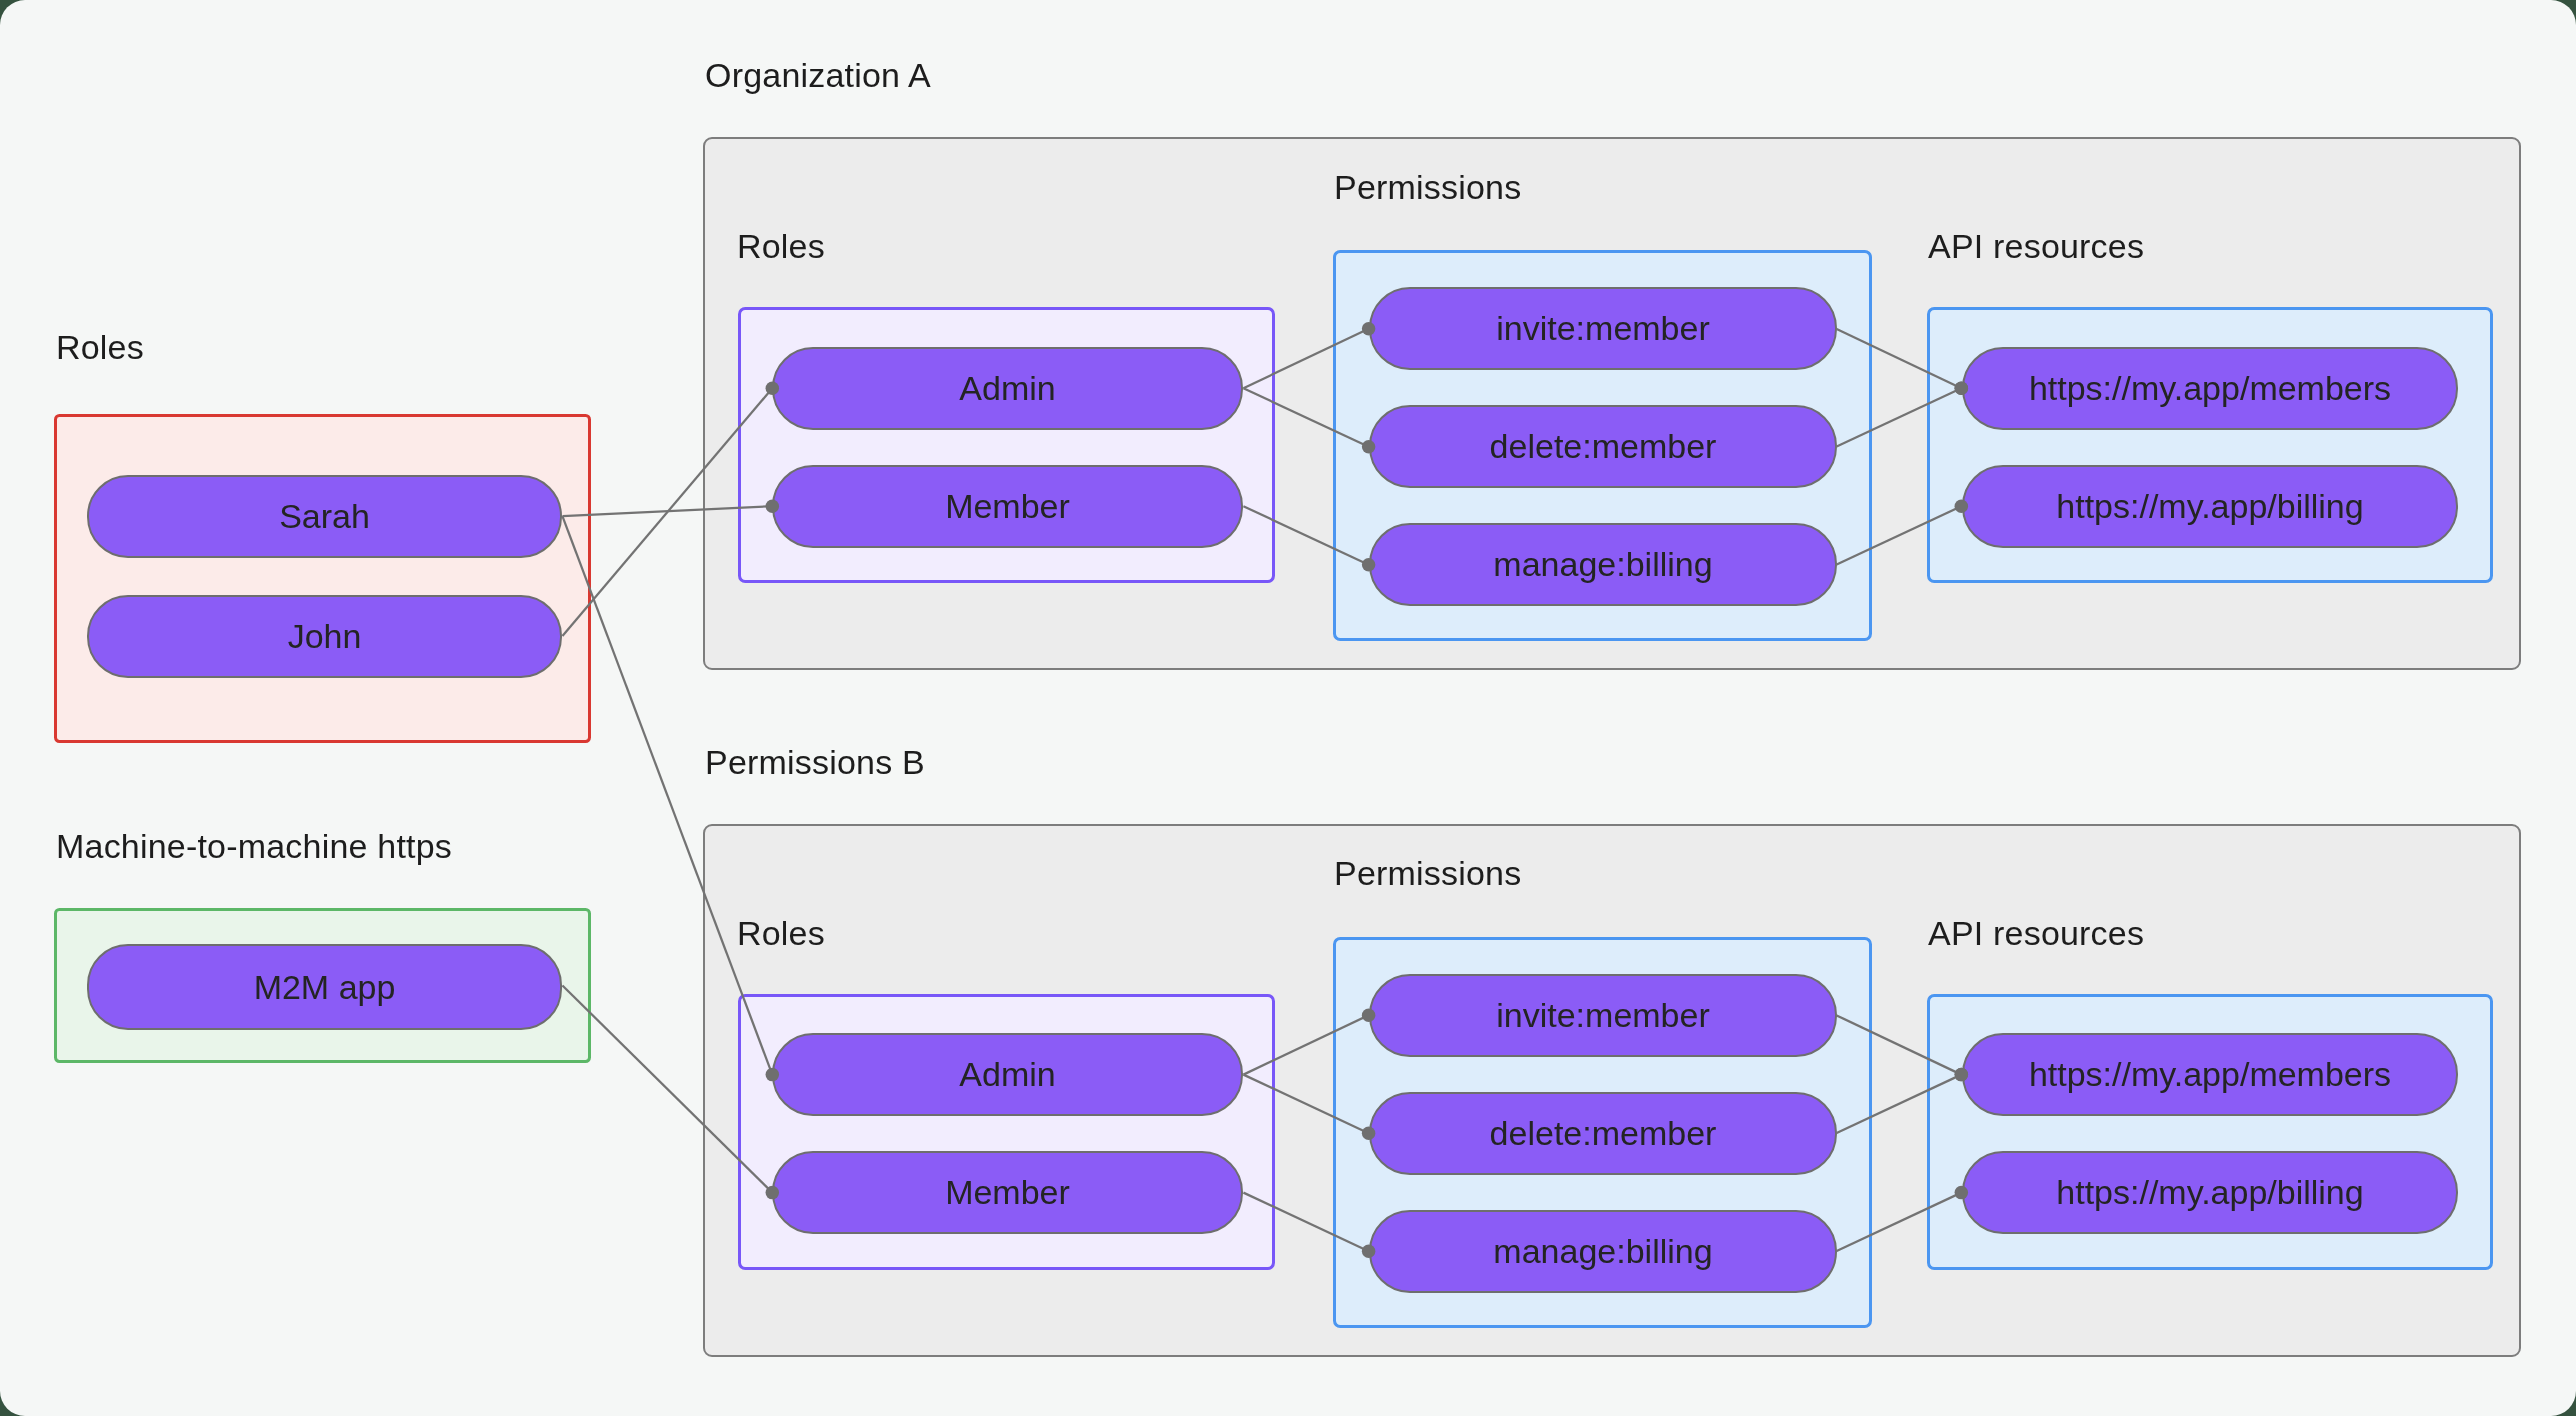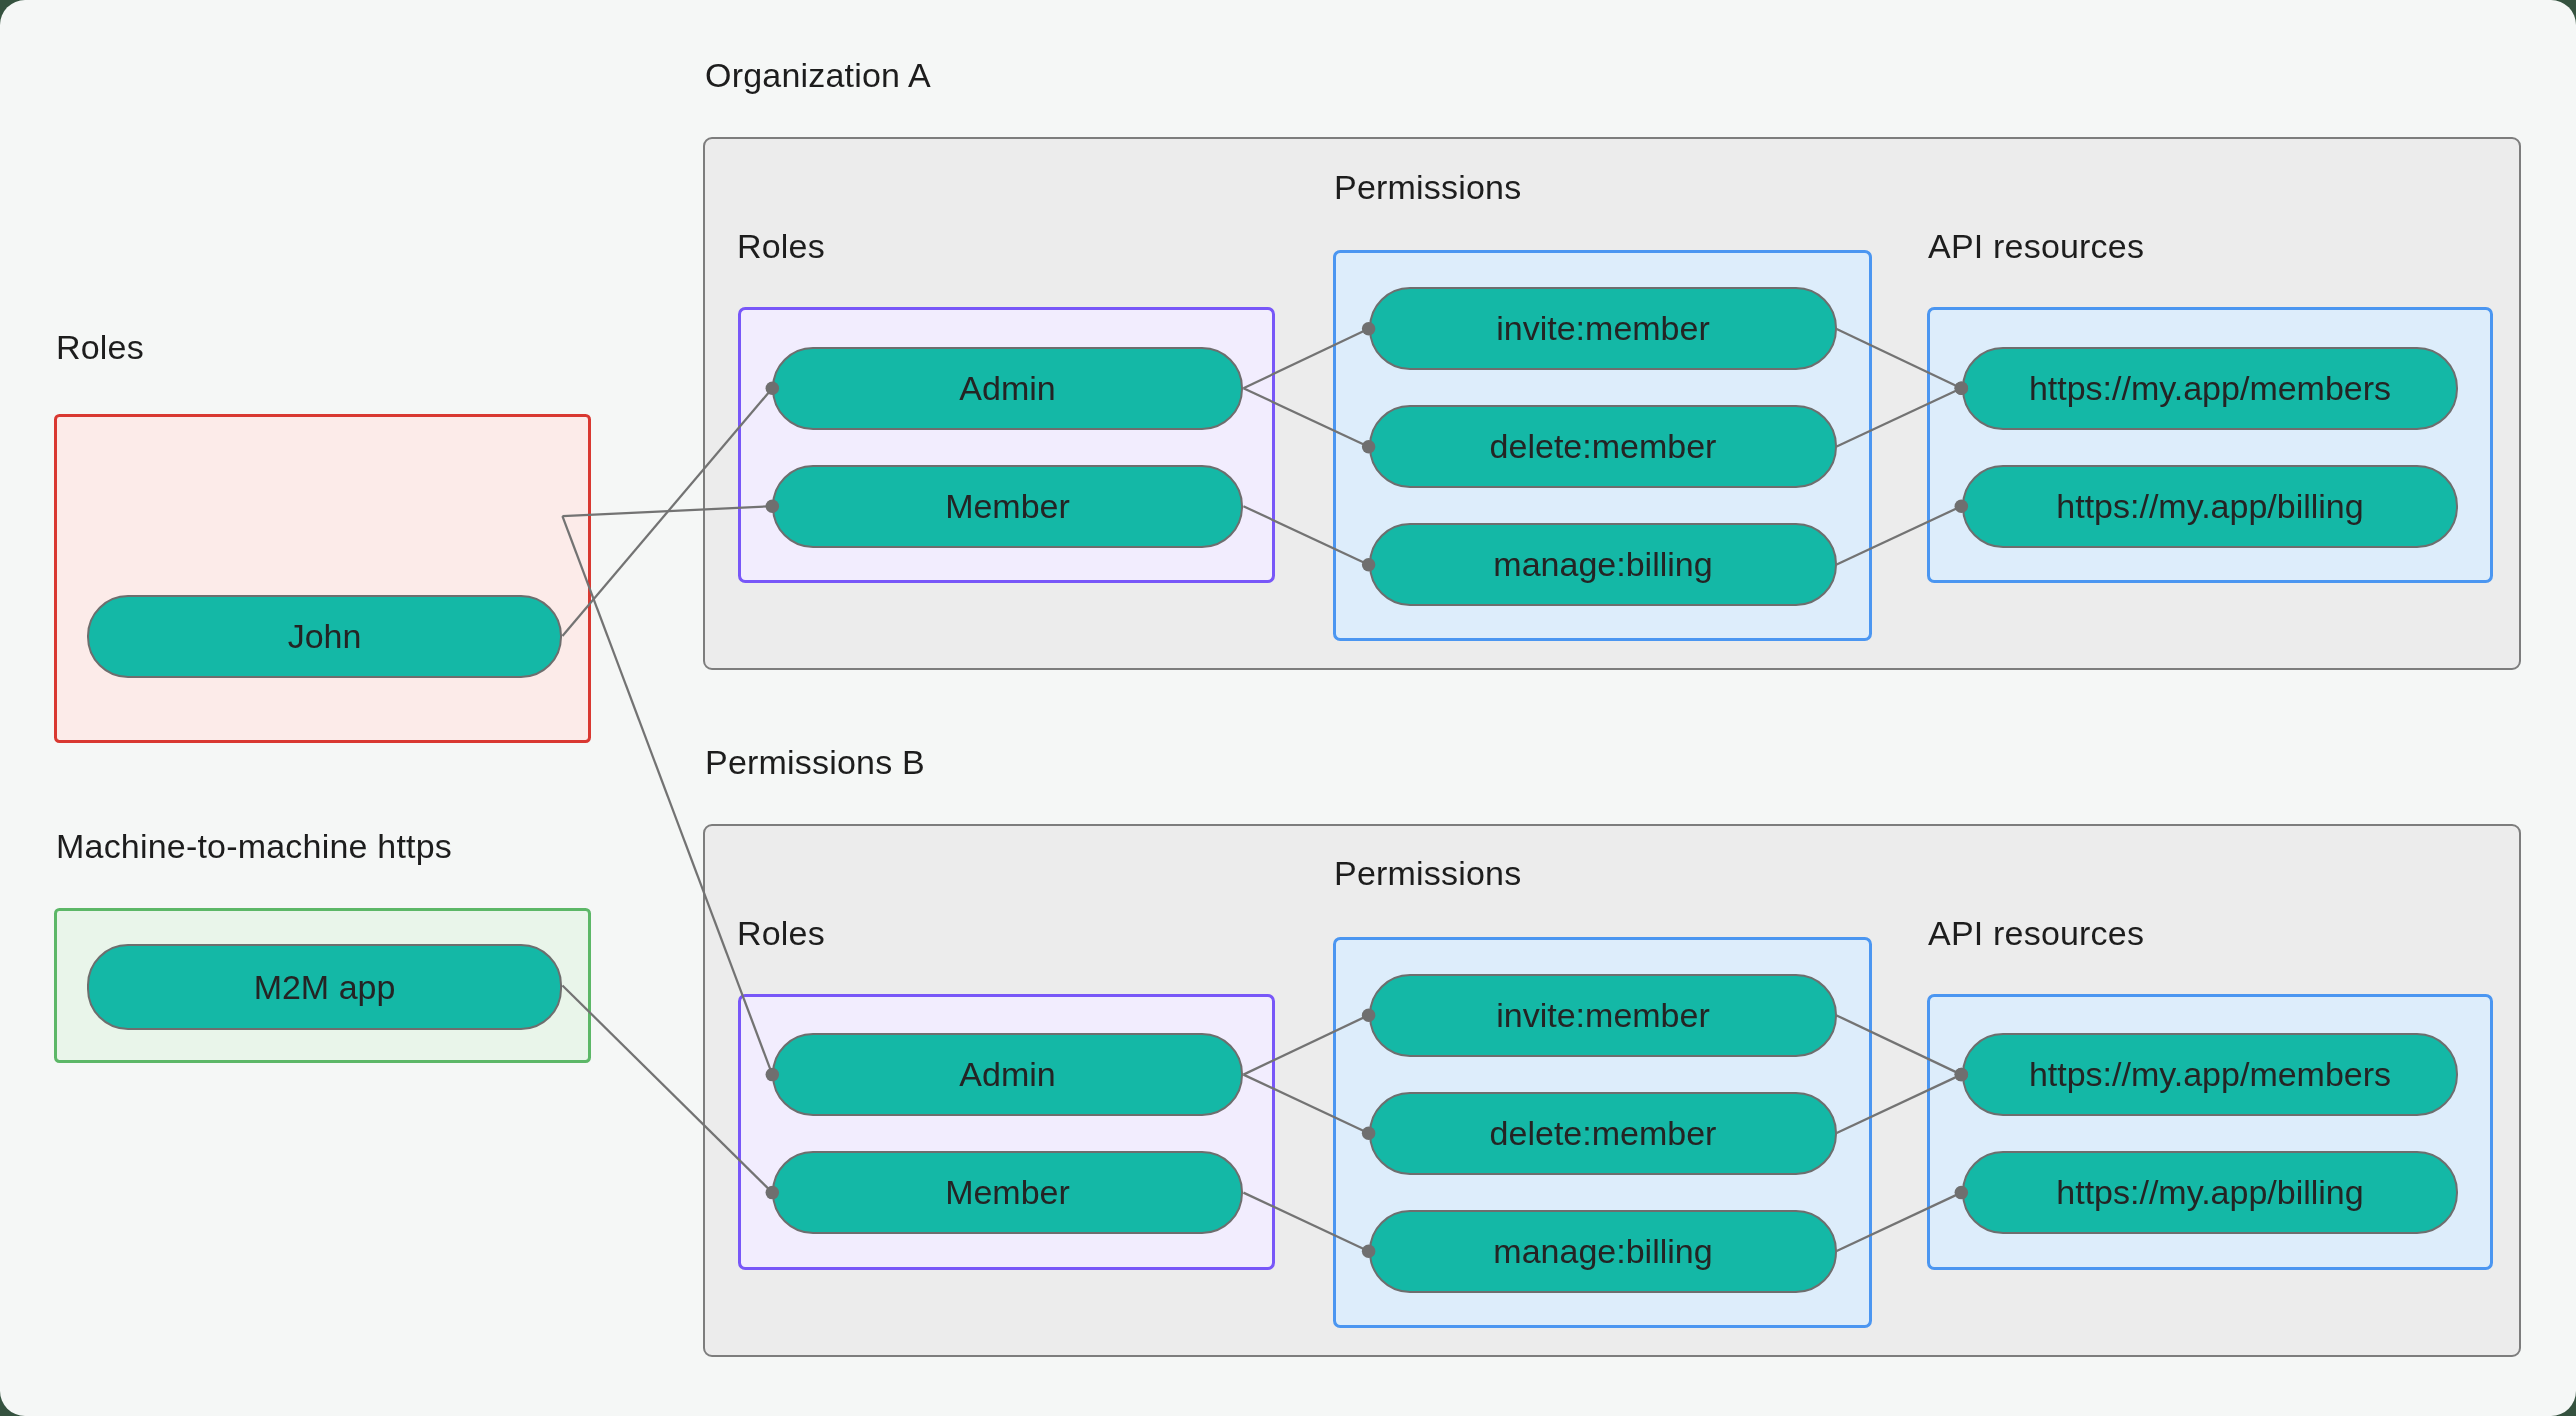--- a/index.html
+++ b/index.html
@@ -22,21 +22,21 @@
     position:absolute;
     font-size:34px;
     line-height:43px;
     color:#1d1d1d;
     white-space:nowrap;
     letter-spacing:0.2px;
   }
   .pill{
     position:absolute;
     box-sizing:border-box;
-    background:#14b8a6;
+    background:#8b5cf6;
     border:2.3px solid #6e6e6e;
     border-radius:41px;
     display:flex;
     align-items:center;
     justify-content:center;
     font-size:34px;
     color:#242424;
     white-space:nowrap;
   }
   .overlay{
@@ -64,20 +64,21 @@
     <div class="dlabel" style="left: 56px; top: 326px;">Roles</div>
     <div class="dlabel" style="left: 56px; top: 825px;">Machine-to-machine https</div>
     <div class="dlabel" style="left: 705px; top: 54px;">Organization A</div>
     <div class="dlabel" style="left: 705px; top: 741px;">Permissions B</div>
     <div class="dlabel" style="left: 737px; top: 225px;">Roles</div>
     <div class="dlabel" style="left: 1334px; top: 166px;">Permissions</div>
     <div class="dlabel" style="left: 1928px; top: 225px;">API resources</div>
     <div class="dlabel" style="left: 737px; top: 912px;">Roles</div>
     <div class="dlabel" style="left: 1334px; top: 852px;">Permissions</div>
     <div class="dlabel" style="left: 1928px; top: 912px;">API resources</div>
+    <div class="pill" style="left: 87px; top: 475px; width: 475px; height: 83px;">Sarah</div>
     <div class="pill" style="left: 87px; top: 595px; width: 475px; height: 83px;">John</div>
     <div class="pill" style="left: 87px; top: 944px; width: 475px; height: 86px;">M2M app</div>
     <div class="pill" style="left: 772px; top: 347px; width: 471px; height: 83px;">Admin</div>
     <div class="pill" style="left: 772px; top: 465px; width: 471px; height: 83px;">Member</div>
     <div class="pill" style="left: 1369px; top: 287px; width: 468px; height: 83px;">invite:member</div>
     <div class="pill" style="left: 1369px; top: 405px; width: 468px; height: 83px;">delete:member</div>
     <div class="pill" style="left: 1369px; top: 523px; width: 468px; height: 83px;">manage:billing</div>
     <div class="pill" style="left: 1962px; top: 347px; width: 496px; height: 83px;">https://my.app/members</div>
     <div class="pill" style="left: 1962px; top: 465px; width: 496px; height: 83px;">https://my.app/billing</div>
     <div class="pill" style="left: 772px; top: 1033px; width: 471px; height: 83px;">Admin</div>

